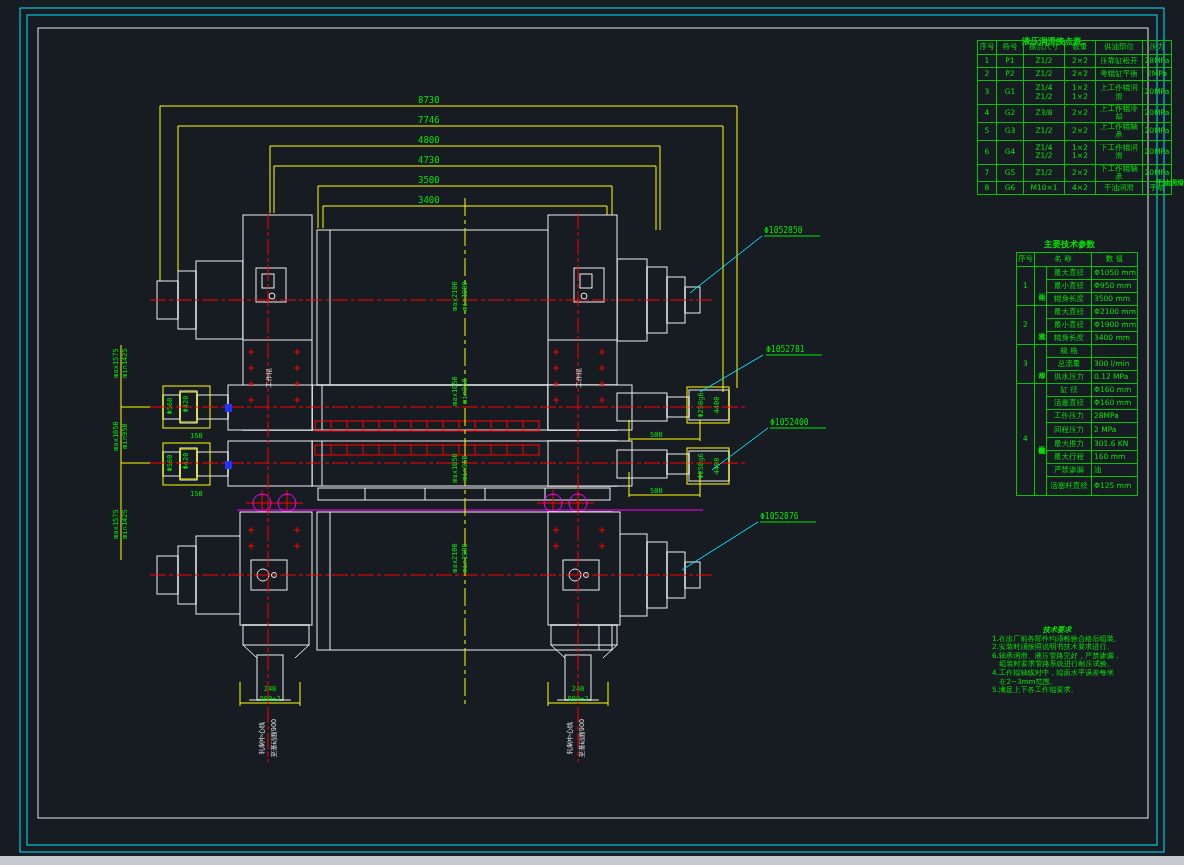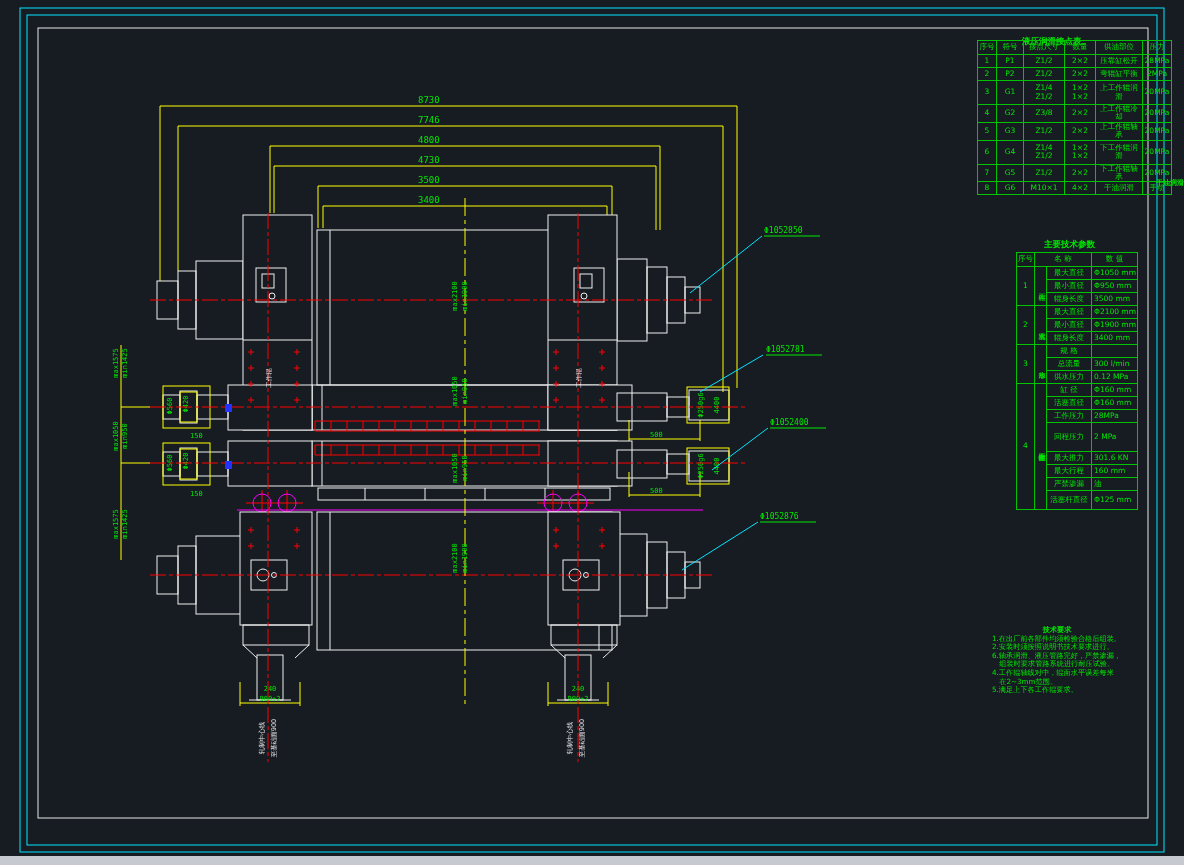--- a/index.html
+++ b/index.html
@@ -14,21 +14,21 @@
   .gtbl{position:absolute;border-collapse:collapse;color:#00e800;}
   .gtbl td{border:1px solid #00c400;text-align:center;vertical-align:middle;
            padding:0 1px;font-size:7.5px;line-height:1.12;white-space:pre-line;
            font-family:"DejaVu Sans",sans-serif;}
   .gtbl td.val{text-align:left;white-space:nowrap;padding-left:2px;}
   .vlab{writing-mode:vertical-rl;text-orientation:upright;letter-spacing:0;font-size:7px;}
   .gtitle{position:absolute;color:#00e800;font-size:8.5px;font-weight:bold;
           font-family:"DejaVu Sans",sans-serif;white-space:nowrap;}
   .notes{position:absolute;left:992px;top:626px;width:130px;color:#00e800;
          font-size:7.2px;line-height:8.6px;font-family:"DejaVu Sans",sans-serif;}
-  .notes .nt{text-align:center;font-weight:bold;}
+  .notes .nt{text-align:center;font-weight:bold;font-style:italic;}
   .sidelab{position:absolute;left:1156px;top:178px;color:#00e800;font-size:7px;
            font-weight:bold;white-space:nowrap;font-family:"DejaVu Sans",sans-serif;}
   .botbar{position:absolute;left:0;top:856px;width:1184px;height:9px;background:#c6cad0;}
 </style>
 </head>
 <body>
 
 <div id="stage">
 
 <svg width="1184" height="865" viewBox="0 0 1184 865">
@@ -376,21 +376,21 @@
           <td class="val">Φ160 mm</td>
   </tr>
   <tr style="height:13px">
           <td>活塞直径</td>
           <td class="val">Φ160 mm</td>
         </tr>
   <tr style="height:13px">
           <td>工作压力</td>
           <td class="val">28MPa</td>
         </tr>
-  <tr style="height:29px">
+  <tr style="height:15px">
           <td>回程压力</td>
           <td class="val">2 MPa</td>
         </tr>
   <tr style="height:13px">
           <td>最大推力</td>
           <td class="val">301.6 KN</td>
         </tr>
   <tr style="height:13px">
           <td>最大行程</td>
           <td class="val">160 mm</td>

